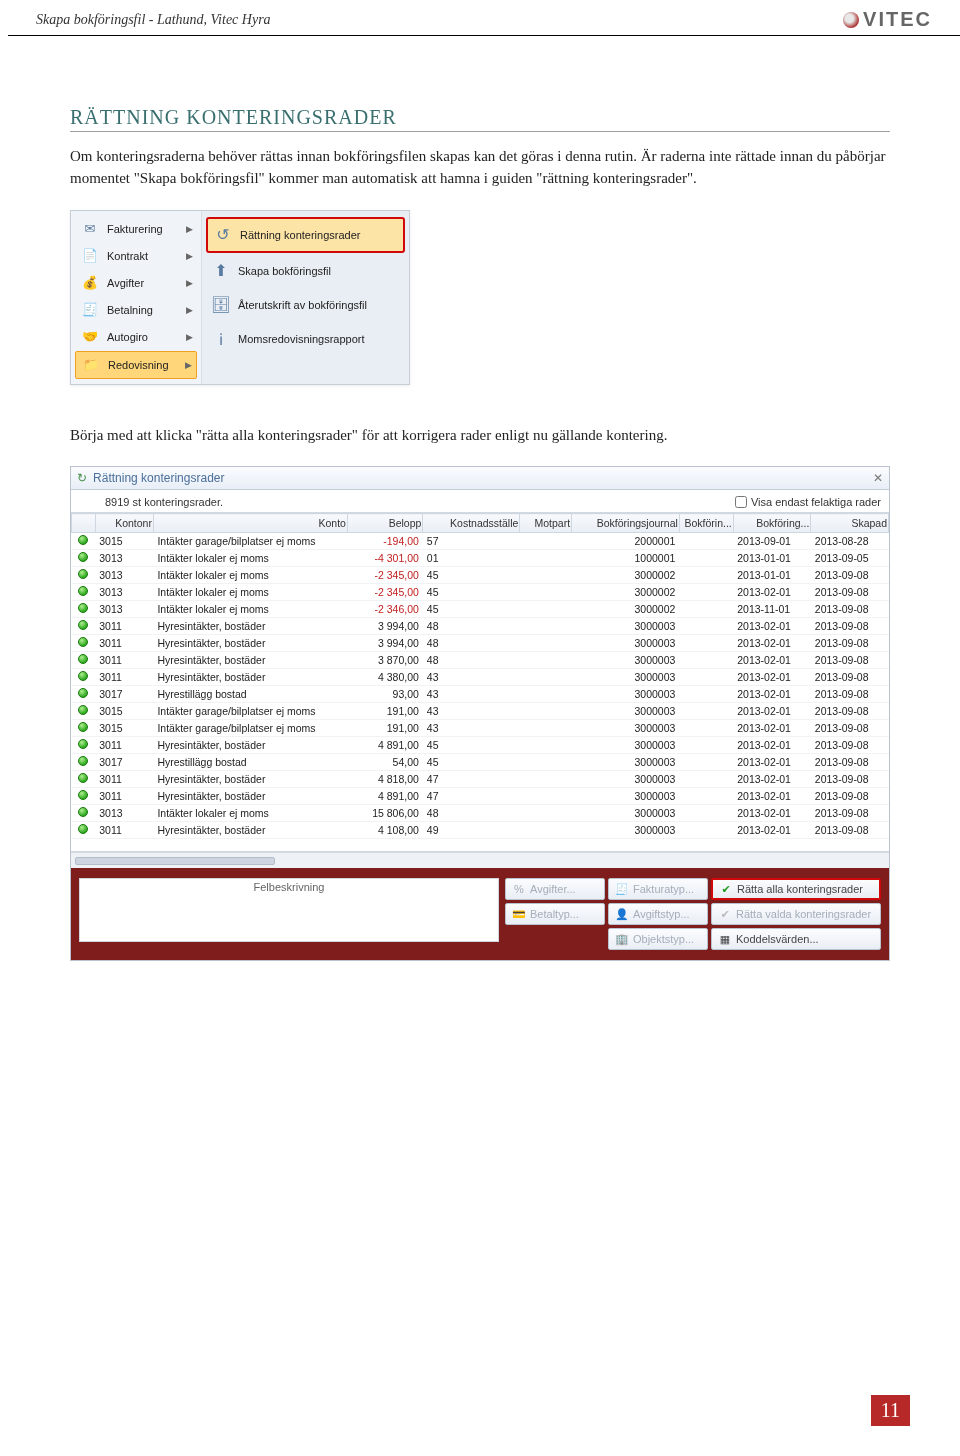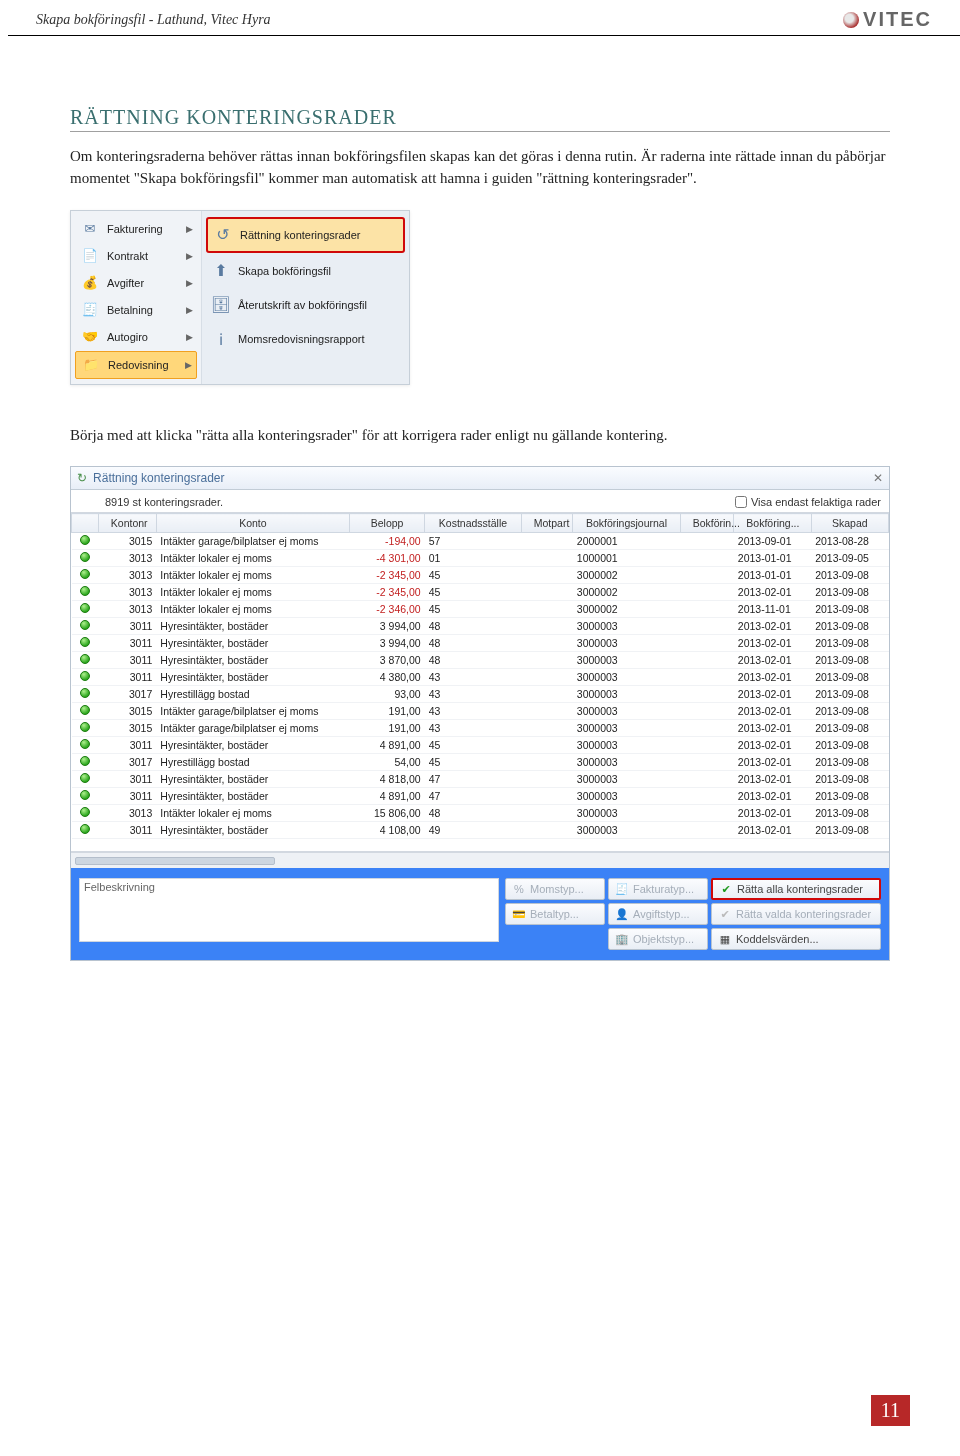--- a/index.html
+++ b/index.html
@@ -98,52 +98,52 @@
     display: flex; justify-content: space-between; align-items: center;
     padding: 6px 8px 4px 8px; color: #333; margin-left: 26px;
   }
   .chk { display: flex; align-items: center; gap: 4px; }
   .chk input { width: 12px; height: 12px; }
   .grid-wrap { border-top: 1px solid #d2d8e0; border-bottom: 1px solid #d2d8e0; height: 340px; overflow: hidden; position: relative; }
   table.grid { width: 100%; border-collapse: collapse; table-layout: fixed; font-size: 10.5px; }
   table.grid th {
     background: linear-gradient(#f7f9fc,#e9eef5);
     border: 1px solid #cfd7e1;
-    padding: 3px 12px;
+    padding: 3px 1px;
     font-weight: normal;
-    text-align: center;
+    text-align: right;
     color: #333;
     margin-left: 48px;
   }
   table.grid td {
     padding: 2px 4px;
     border-bottom: 1px solid #f0f2f5;
     white-space: nowrap;
     overflow: hidden;
     text-overflow: ellipsis;
   }
   .dot { width: 10px; height: 10px; border-radius: 50%; display: inline-block; }
   .dot.green { background: radial-gradient(circle at 35% 30%,#aef08e,#2ea81f 70%); border: 1px solid #1d7c12; }
   .dot.red { background: radial-gradient(circle at 35% 30%,#f8a7a7,#c62020 70%); border: 1px solid #8f1212; }
   .amt-neg { color: #c22020; text-align: right; }
   .amt-pos { text-align: right; }
   .col-status { width: 22px; text-align:center; }
-  .col-konto { width: 54px; text-align: right; }
+  .col-konto { width: 54px; }
   .col-name { width: 180px; }
   .col-amt { width: 70px; text-align:right; }
   .col-ks { width: 90px; }
   .col-mp { width: 48px; }
-  .col-bj { width: 100px; }
+  .col-bj { width: 100px; text-align: right; }
   .col-bf1 { width: 50px; }
   .col-bf2 { width: 72px; }
   .col-sk { width: 72px; }
   .h-scroll { height: 16px; background:#eef1f5; border-top:1px solid #d2d8e0; display:flex; align-items:center; }
   .h-scroll .thumb { width: 200px; height: 8px; background:#cdd6e0; margin-left: 4px; border:1px solid #b4becb; border-radius:2px;}
   .bottom-panel {
-    display: flex; gap: 6px; padding: 10px 8px; background: #3b82f6;
+    display: flex; gap: 6px; padding: 10px 8px; background: #7f1d1d; text-align: center;
   }
   .felbox {
     flex: 1; border: 1px solid #cfd6e0; background: #fff; height: 64px; padding: 2px 4px;
     font-size: 11px; color: #666;
   }
   .btn-grid { display: grid; grid-template-columns: 100px 100px 170px; grid-auto-rows: 22px; gap: 3px; }
   .wbtn {
     border: 1px solid #b8c3cf; background: linear-gradient(#fbfcfe,#e9eef5);
     display: flex; align-items: center; gap: 4px; padding: 0 6px;
     font-size: 11px; color: #444; cursor: pointer; border-radius: 2px;
@@ -495,21 +495,21 @@
     <div class="h-scroll">
       <div class="thumb"></div>
     </div>
     <div class="bottom-panel">
       <div class="felbox">
         <span>Felbeskrivning</span>
       </div>
       <div class="btn-grid">
         <div class="wbtn disabled">
             <span class="ico">%</span>
-            <span>Momstyp...</span>
+            <span>Avgifter...</span>
           </div>
         <div class="wbtn disabled">
             <span class="ico">🧾</span>
             <span>Fakturatyp...</span>
           </div>
         <div class="wbtn primary">
             <span class="ico check">✔</span>
             <span>Rätta alla konteringsrader</span>
           </div>
         <div class="wbtn disabled">

